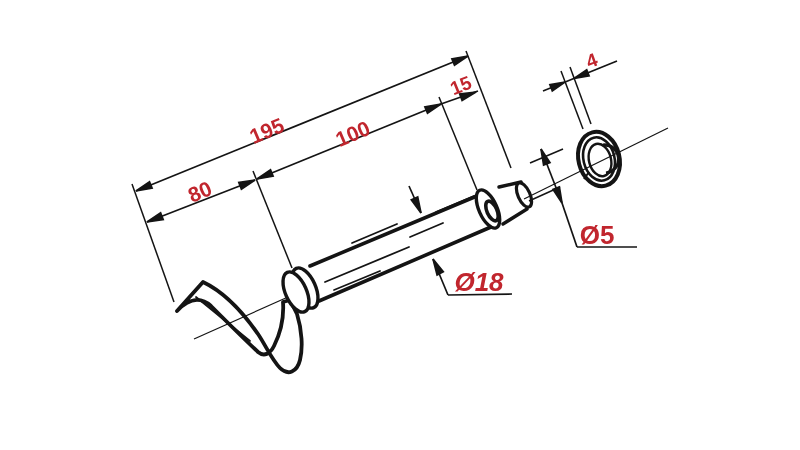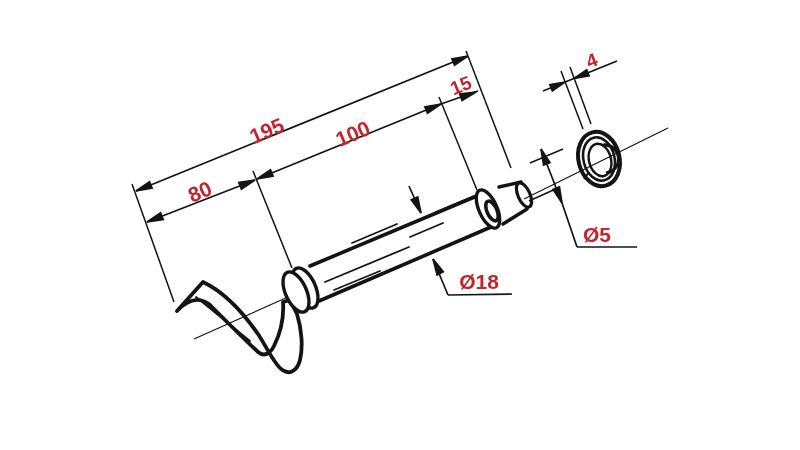--- a/index.html
+++ b/index.html
@@ -9,21 +9,21 @@
   }
   #drawing{position:absolute;left:0;top:0;}
   .dim-label{
     position:absolute;width:84px;height:30px;
     display:flex;align-items:center;justify-content:center;
     font-weight:700;color:#c1262e;pointer-events:none;
     white-space:nowrap;
   }
   .dim-rot{font-size:21px;}
   .dim-small{font-size:19px;}
-  .dim-dia{font-size:21px;}
+  .dim-dia{font-size:26px;}
 </style>
 </head>
 <body>
 
 <div id="stage">
 
   <svg id="drawing" width="800" height="450" viewBox="0 0 800 450">
 
     <g stroke="#141414" stroke-width="3.8" fill="#ffffff" stroke-linecap="round" stroke-linejoin="round">
       <path d="
@@ -146,14 +146,14 @@
   <div class="dim-label dim-rot" style="left:311px;top:119px;transform:rotate(-23deg);">100</div>
 
   <div class="dim-label dim-rot" style="left:158px;top:177px;transform:rotate(-23deg);">80</div>
 
   <div class="dim-label dim-small" style="left:419px;top:71px;transform:rotate(-22deg);">15</div>
 
   <div class="dim-label dim-small" style="left:550px;top:46px;transform:rotate(-20deg);">4</div>
 
   <div class="dim-label dim-dia" style="left:555px;top:220px;">Ø5</div>
 
-  <div class="dim-label dim-dia" style="left:437px;top:267px;">Ø18</div>
+  <div class="dim-label dim-dia" style="left:437px;top:267px;font-style:italic;">Ø18</div>
 </div>
 
 </body></html>

